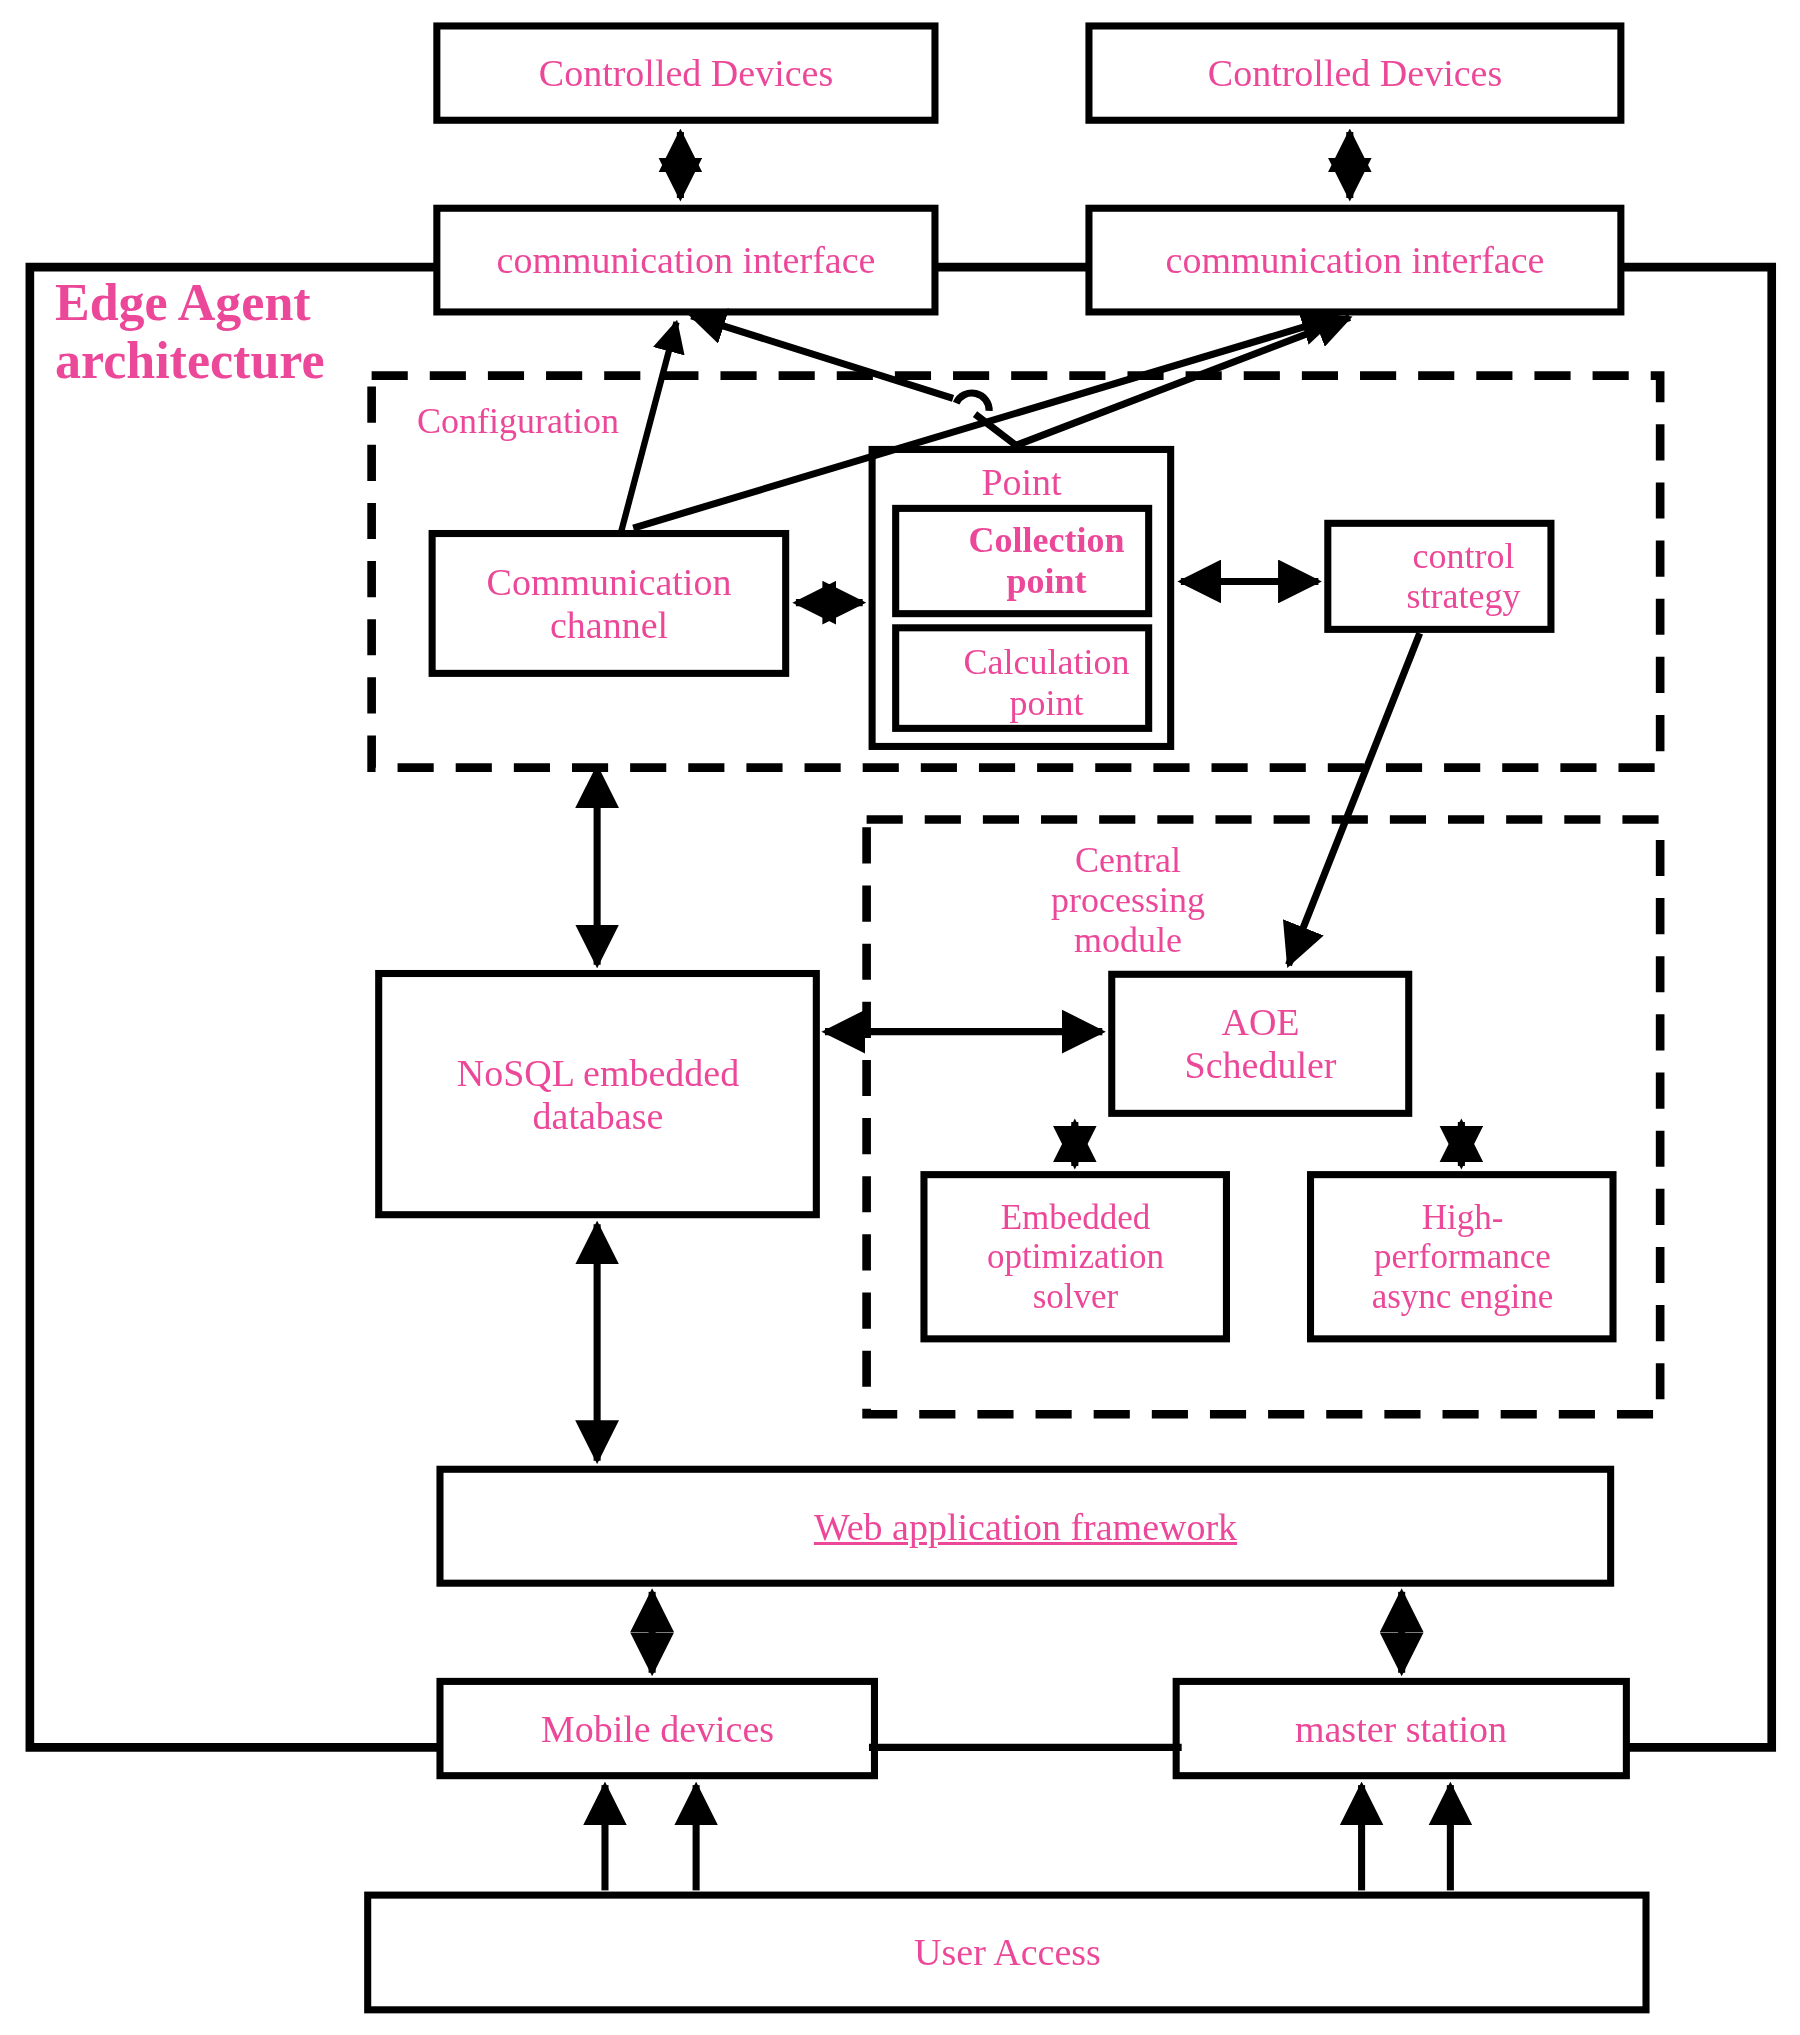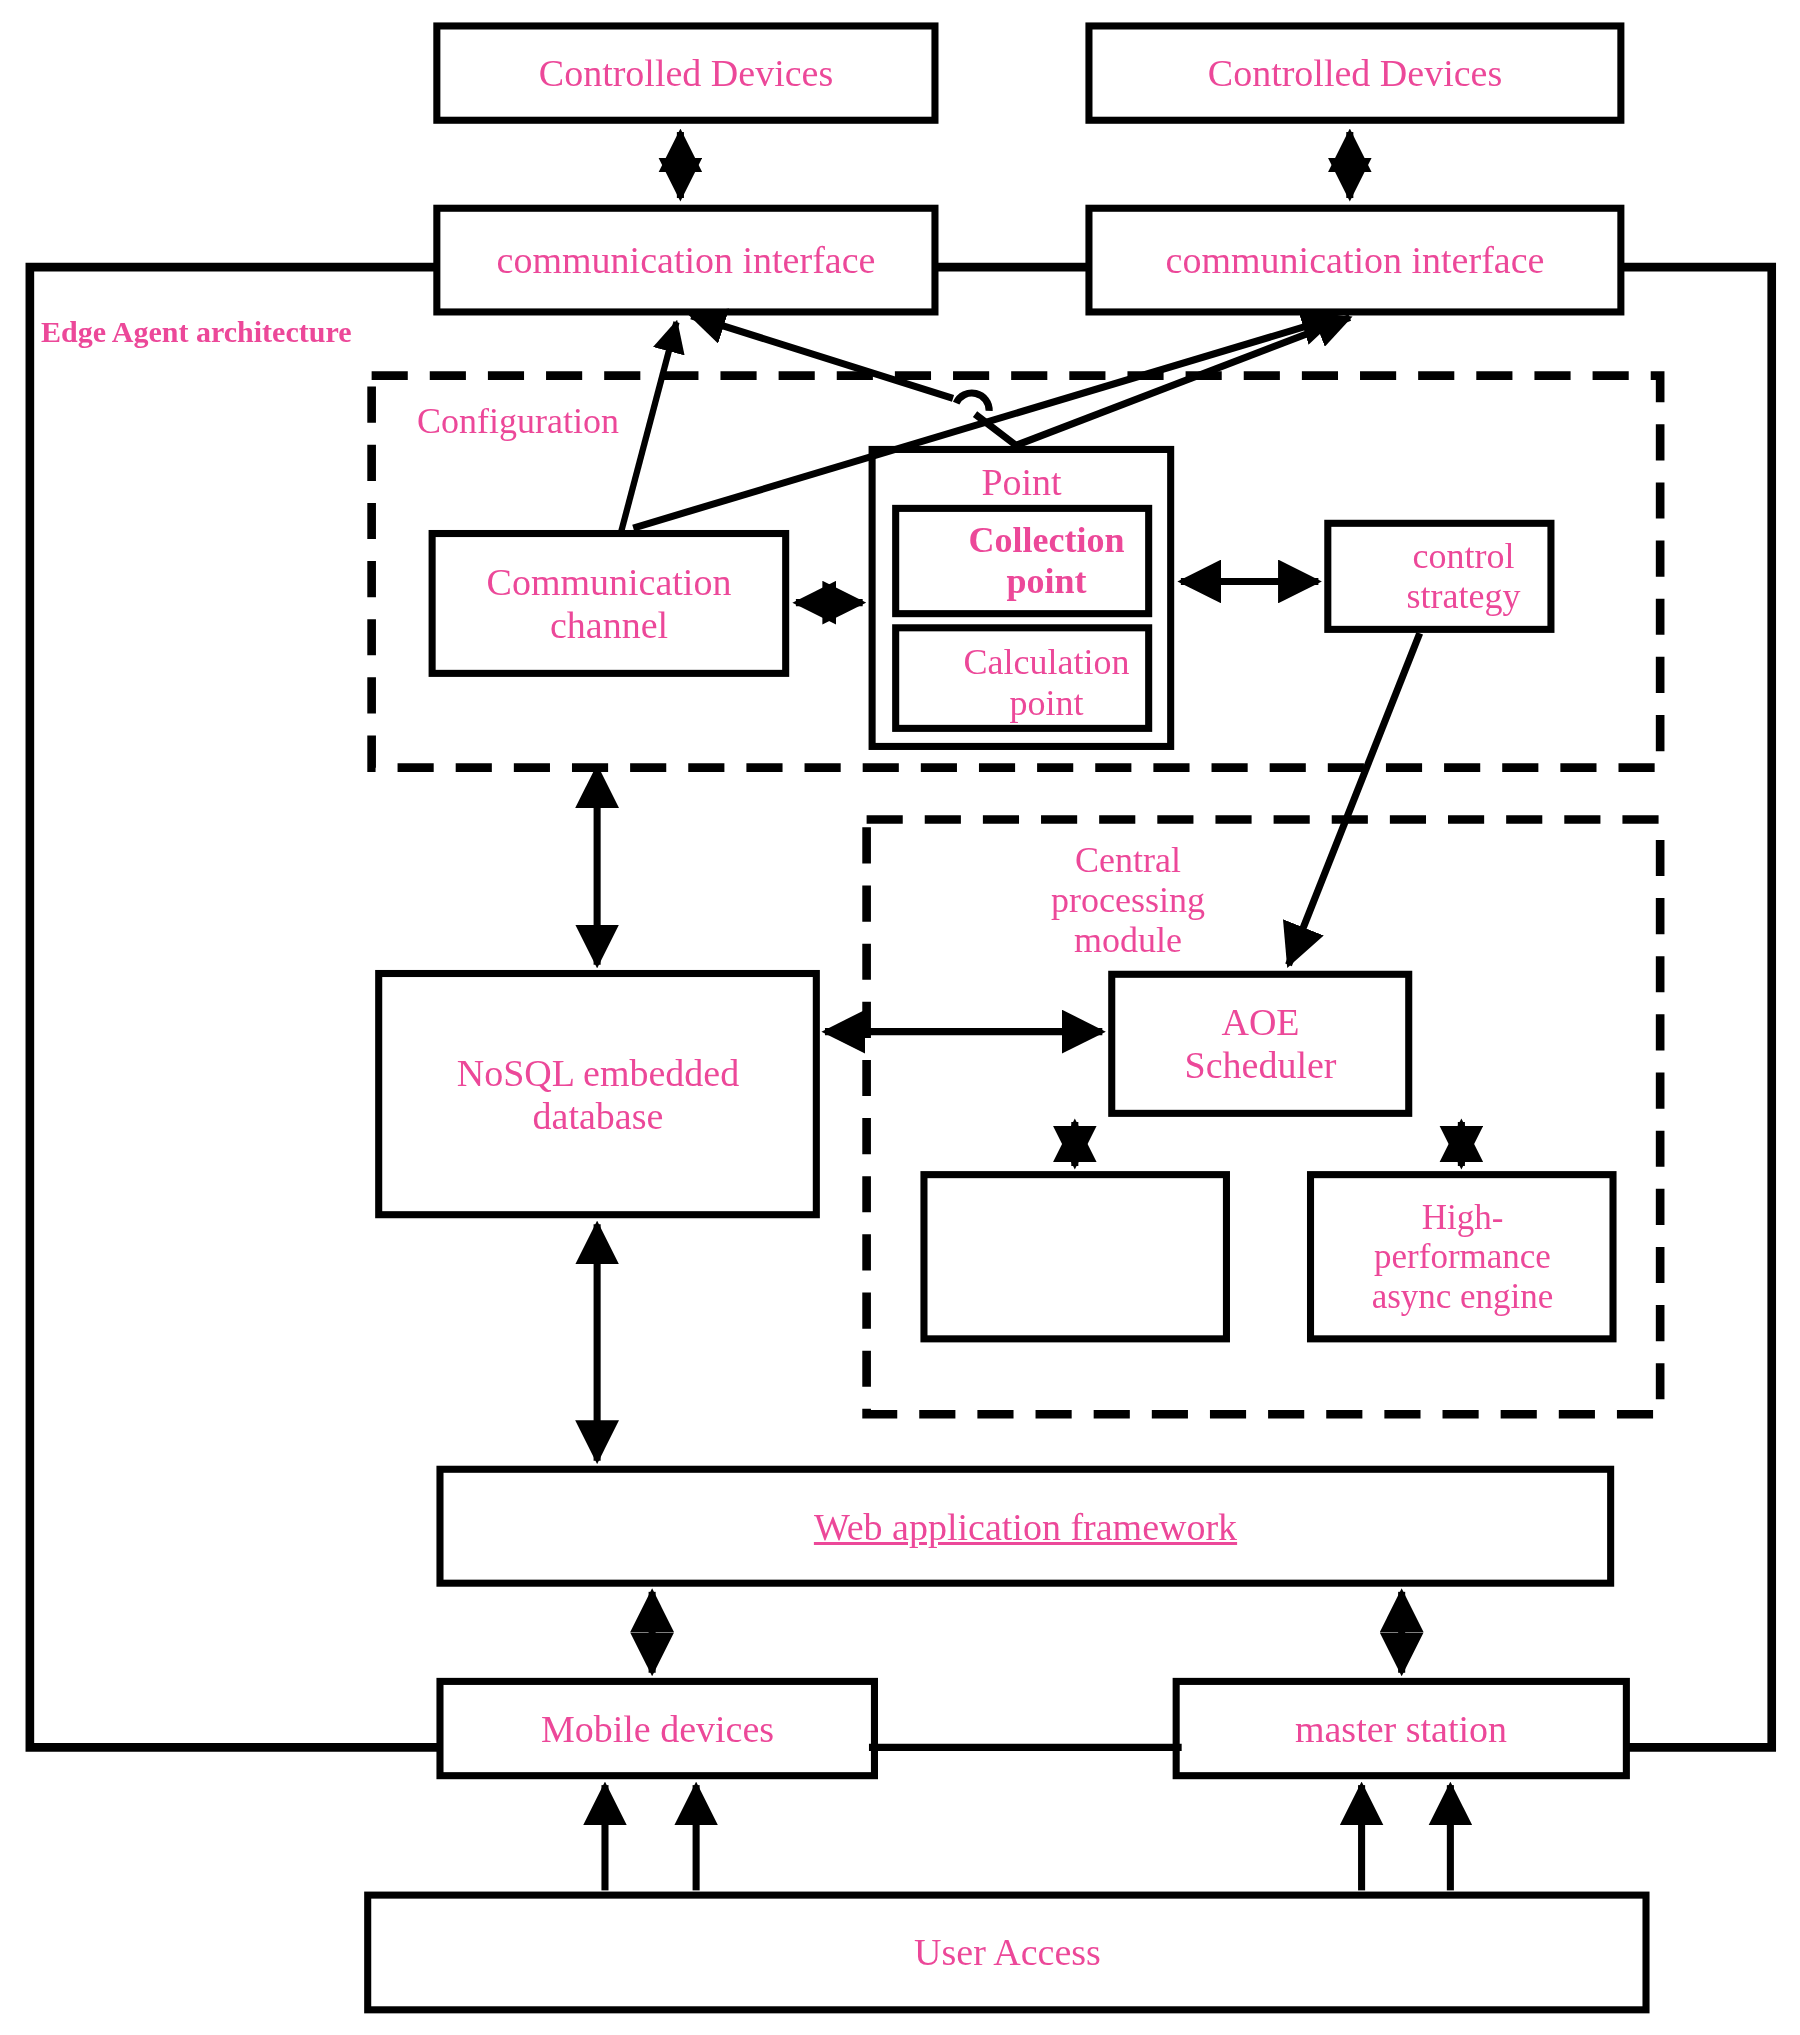--- a/index.html
+++ b/index.html
@@ -6,22 +6,22 @@
   #stage{position:relative;width:1800px;height:2035px;background:#fff;
          font-family:"Liberation Serif","DejaVu Serif",serif;}
   svg{position:absolute;top:0;left:0;width:1800px;height:2035px;}
   .lbl{position:absolute;text-align:center;color:#ec4899;line-height:1.12;
        font-family:"Liberation Serif","DejaVu Serif",serif;
        display:flex;align-items:center;justify-content:center;
        white-space:pre-line;pointer-events:none;}
   .t44{font-size:35px;}
   .t46{font-size:36px;margin-left:24px;}
   .t48{font-size:38px;}
-  .title{font-weight:bold;font-size:30px;line-height:1.12;text-align:left;
-         justify-content:flex-start;}
+  .title{font-weight:bold;font-size:52px;line-height:1.12;text-align:left;
+         justify-content:flex-start;margin-left:14px;}
 </style>
 </head>
 <body>
 
 <div id="stage">
 
   <svg viewBox="0 0 2291 2590" xmlns="http://www.w3.org/2000/svg">
     <defs>
       <marker id="ah" viewBox="0 0 10 10" refX="9.2" refY="5" markerWidth="6.2" markerHeight="6.2" orient="auto-start-reverse">
         <path d="M 0 0 L 10 5 L 0 10 z" fill="#000"></path>
@@ -143,20 +143,23 @@
 
   <div class="lbl t46" style="left:1328px;top:523px;width:223px;height:106px;">control
 strategy</div>
 
   <div class="lbl t48" style="left:379px;top:974px;width:438px;height:241px;">NoSQL embedded
 database</div>
 
   <div class="lbl t48" style="left:1112px;top:974px;width:297px;height:139px;">AOE
 Scheduler</div>
 
+  <div class="lbl t44" style="left:924px;top:1175px;width:303px;height:164px;">Embedded
+optimization
+solver</div>
   <div class="lbl t44" style="left:1311px;top:1175px;width:303px;height:164px;">High-
 performance
 async engine</div>
 
   <div class="lbl t48" style="left:440px;top:1470px;width:1171px;height:114px;text-decoration:underline;">Web application framework</div>
 
   <div class="lbl t48" style="left:440px;top:1682px;width:435px;height:94px;">Mobile devices</div>
   <div class="lbl t48" style="left:1176px;top:1682px;width:450px;height:94px;">master station</div>
 
   <div class="lbl t48" style="left:368px;top:1895px;width:1279px;height:115px;">User Access</div>

